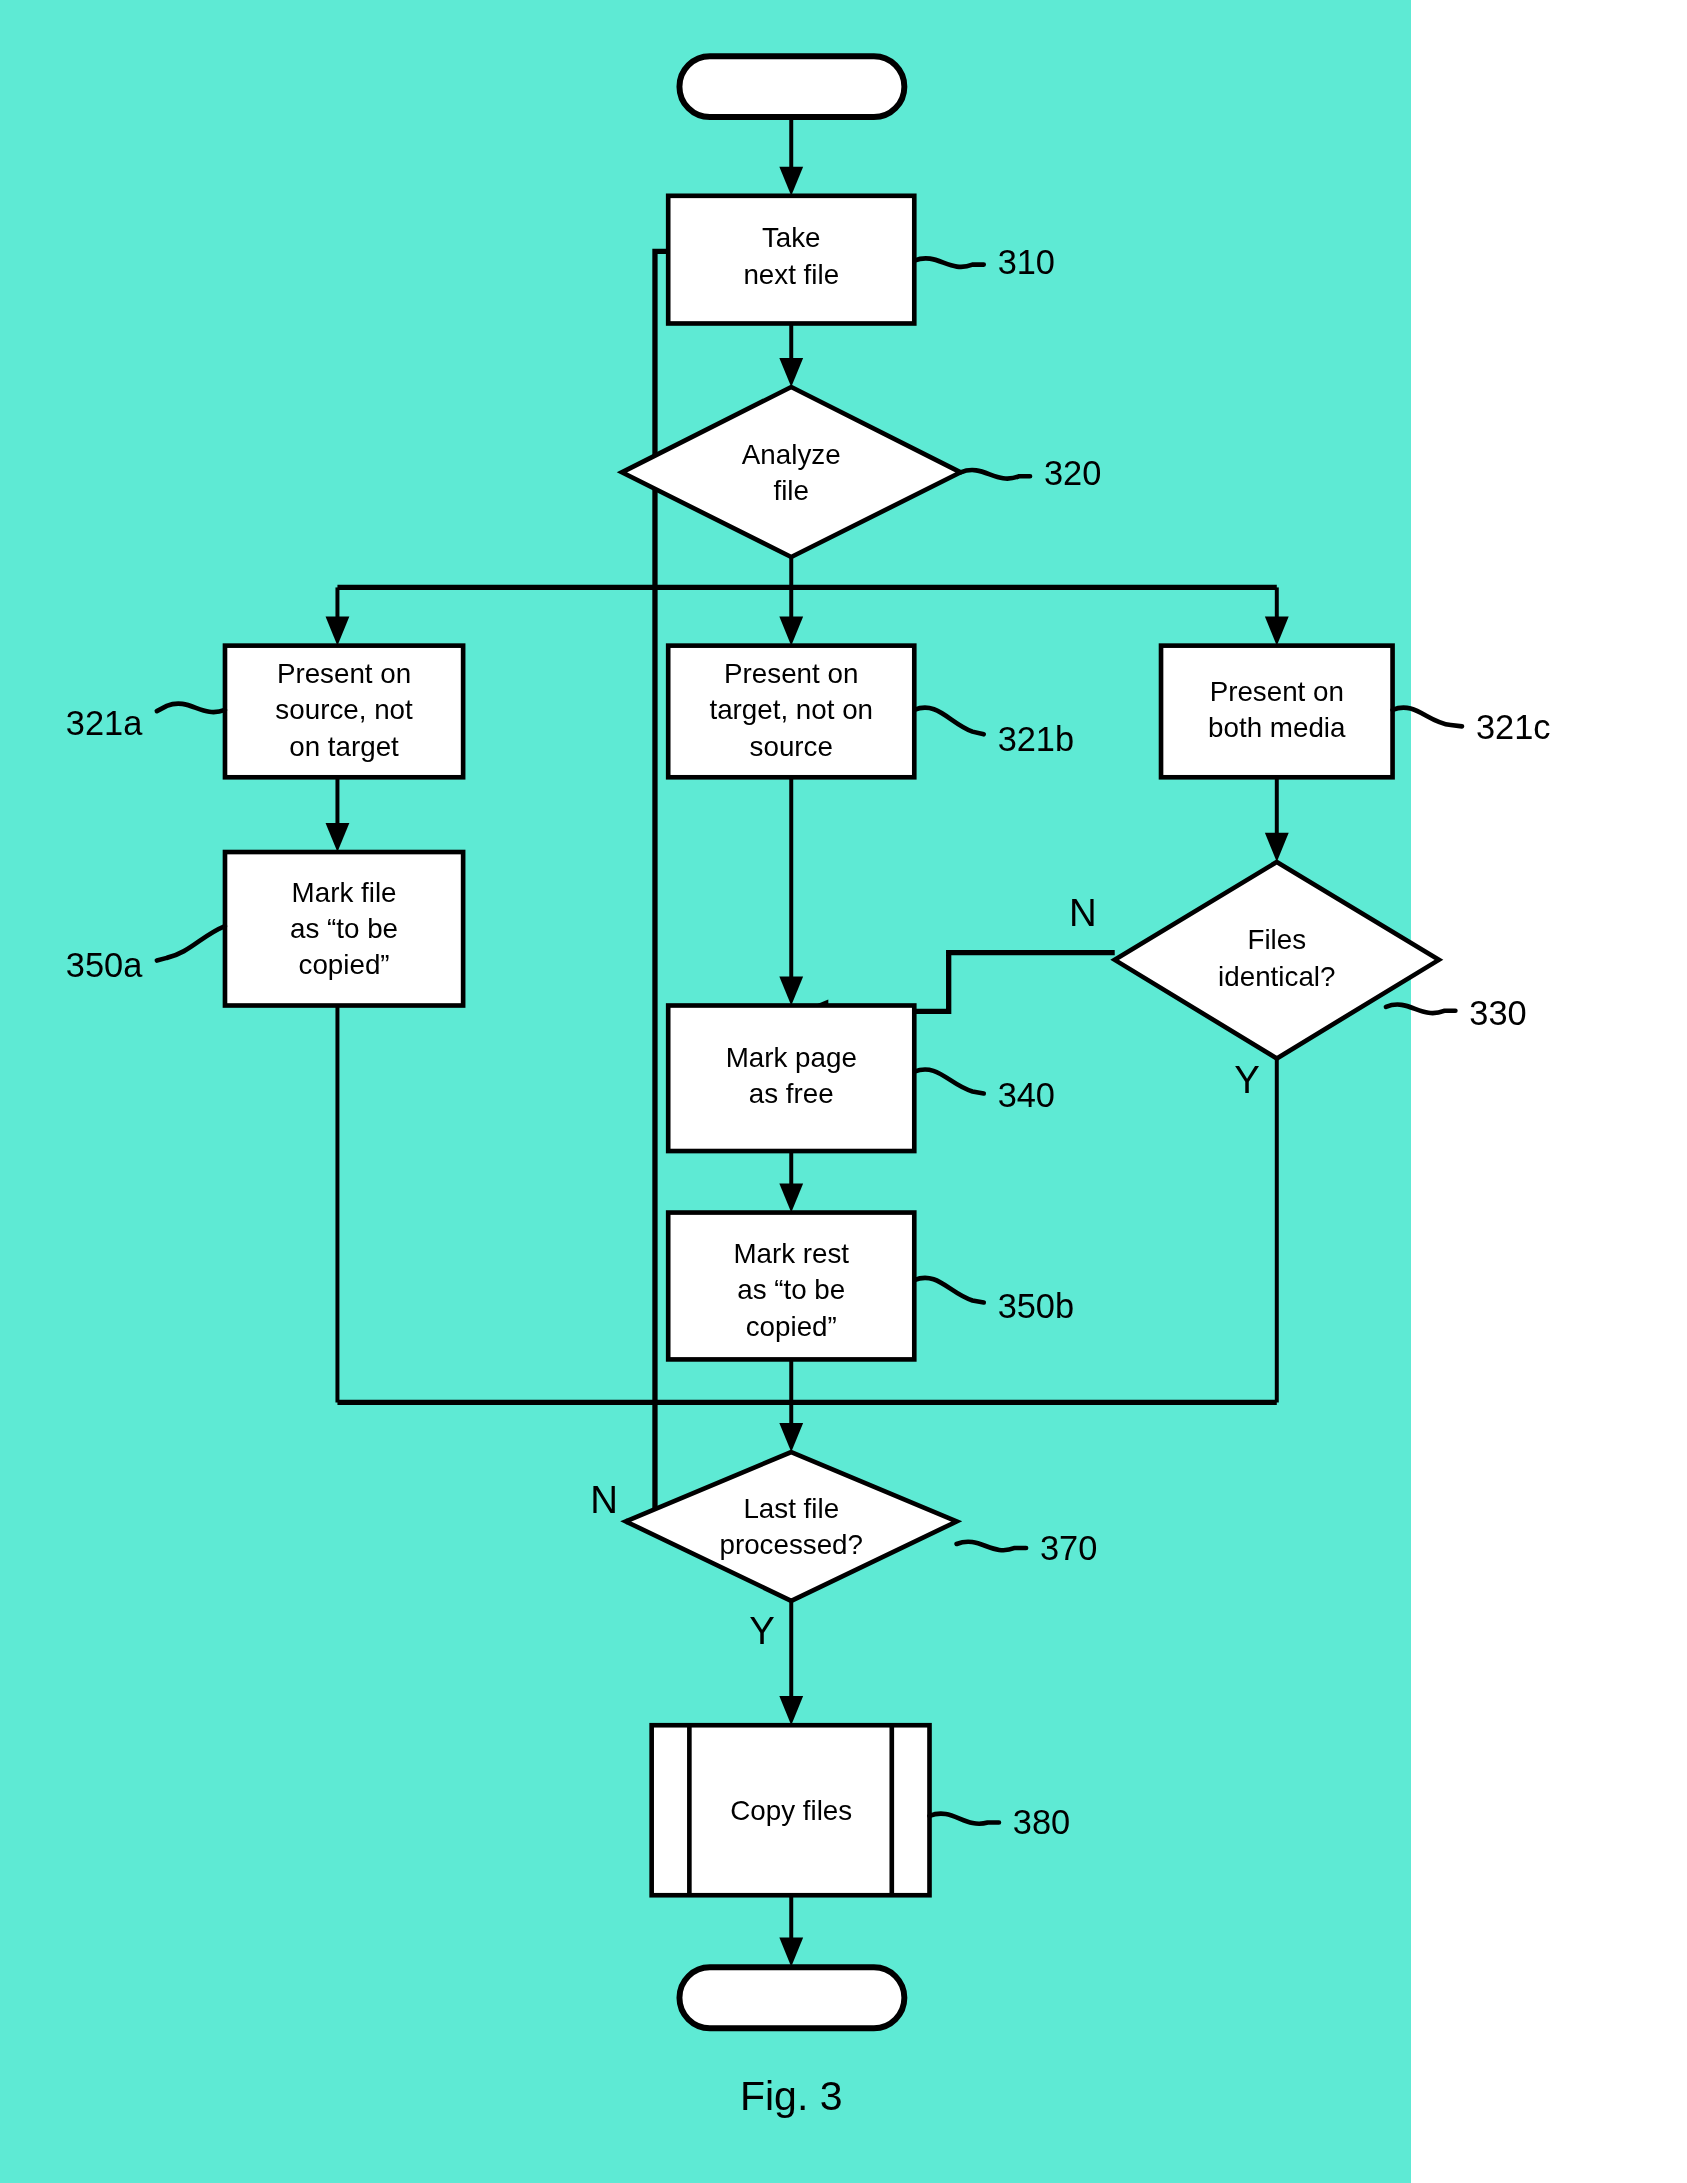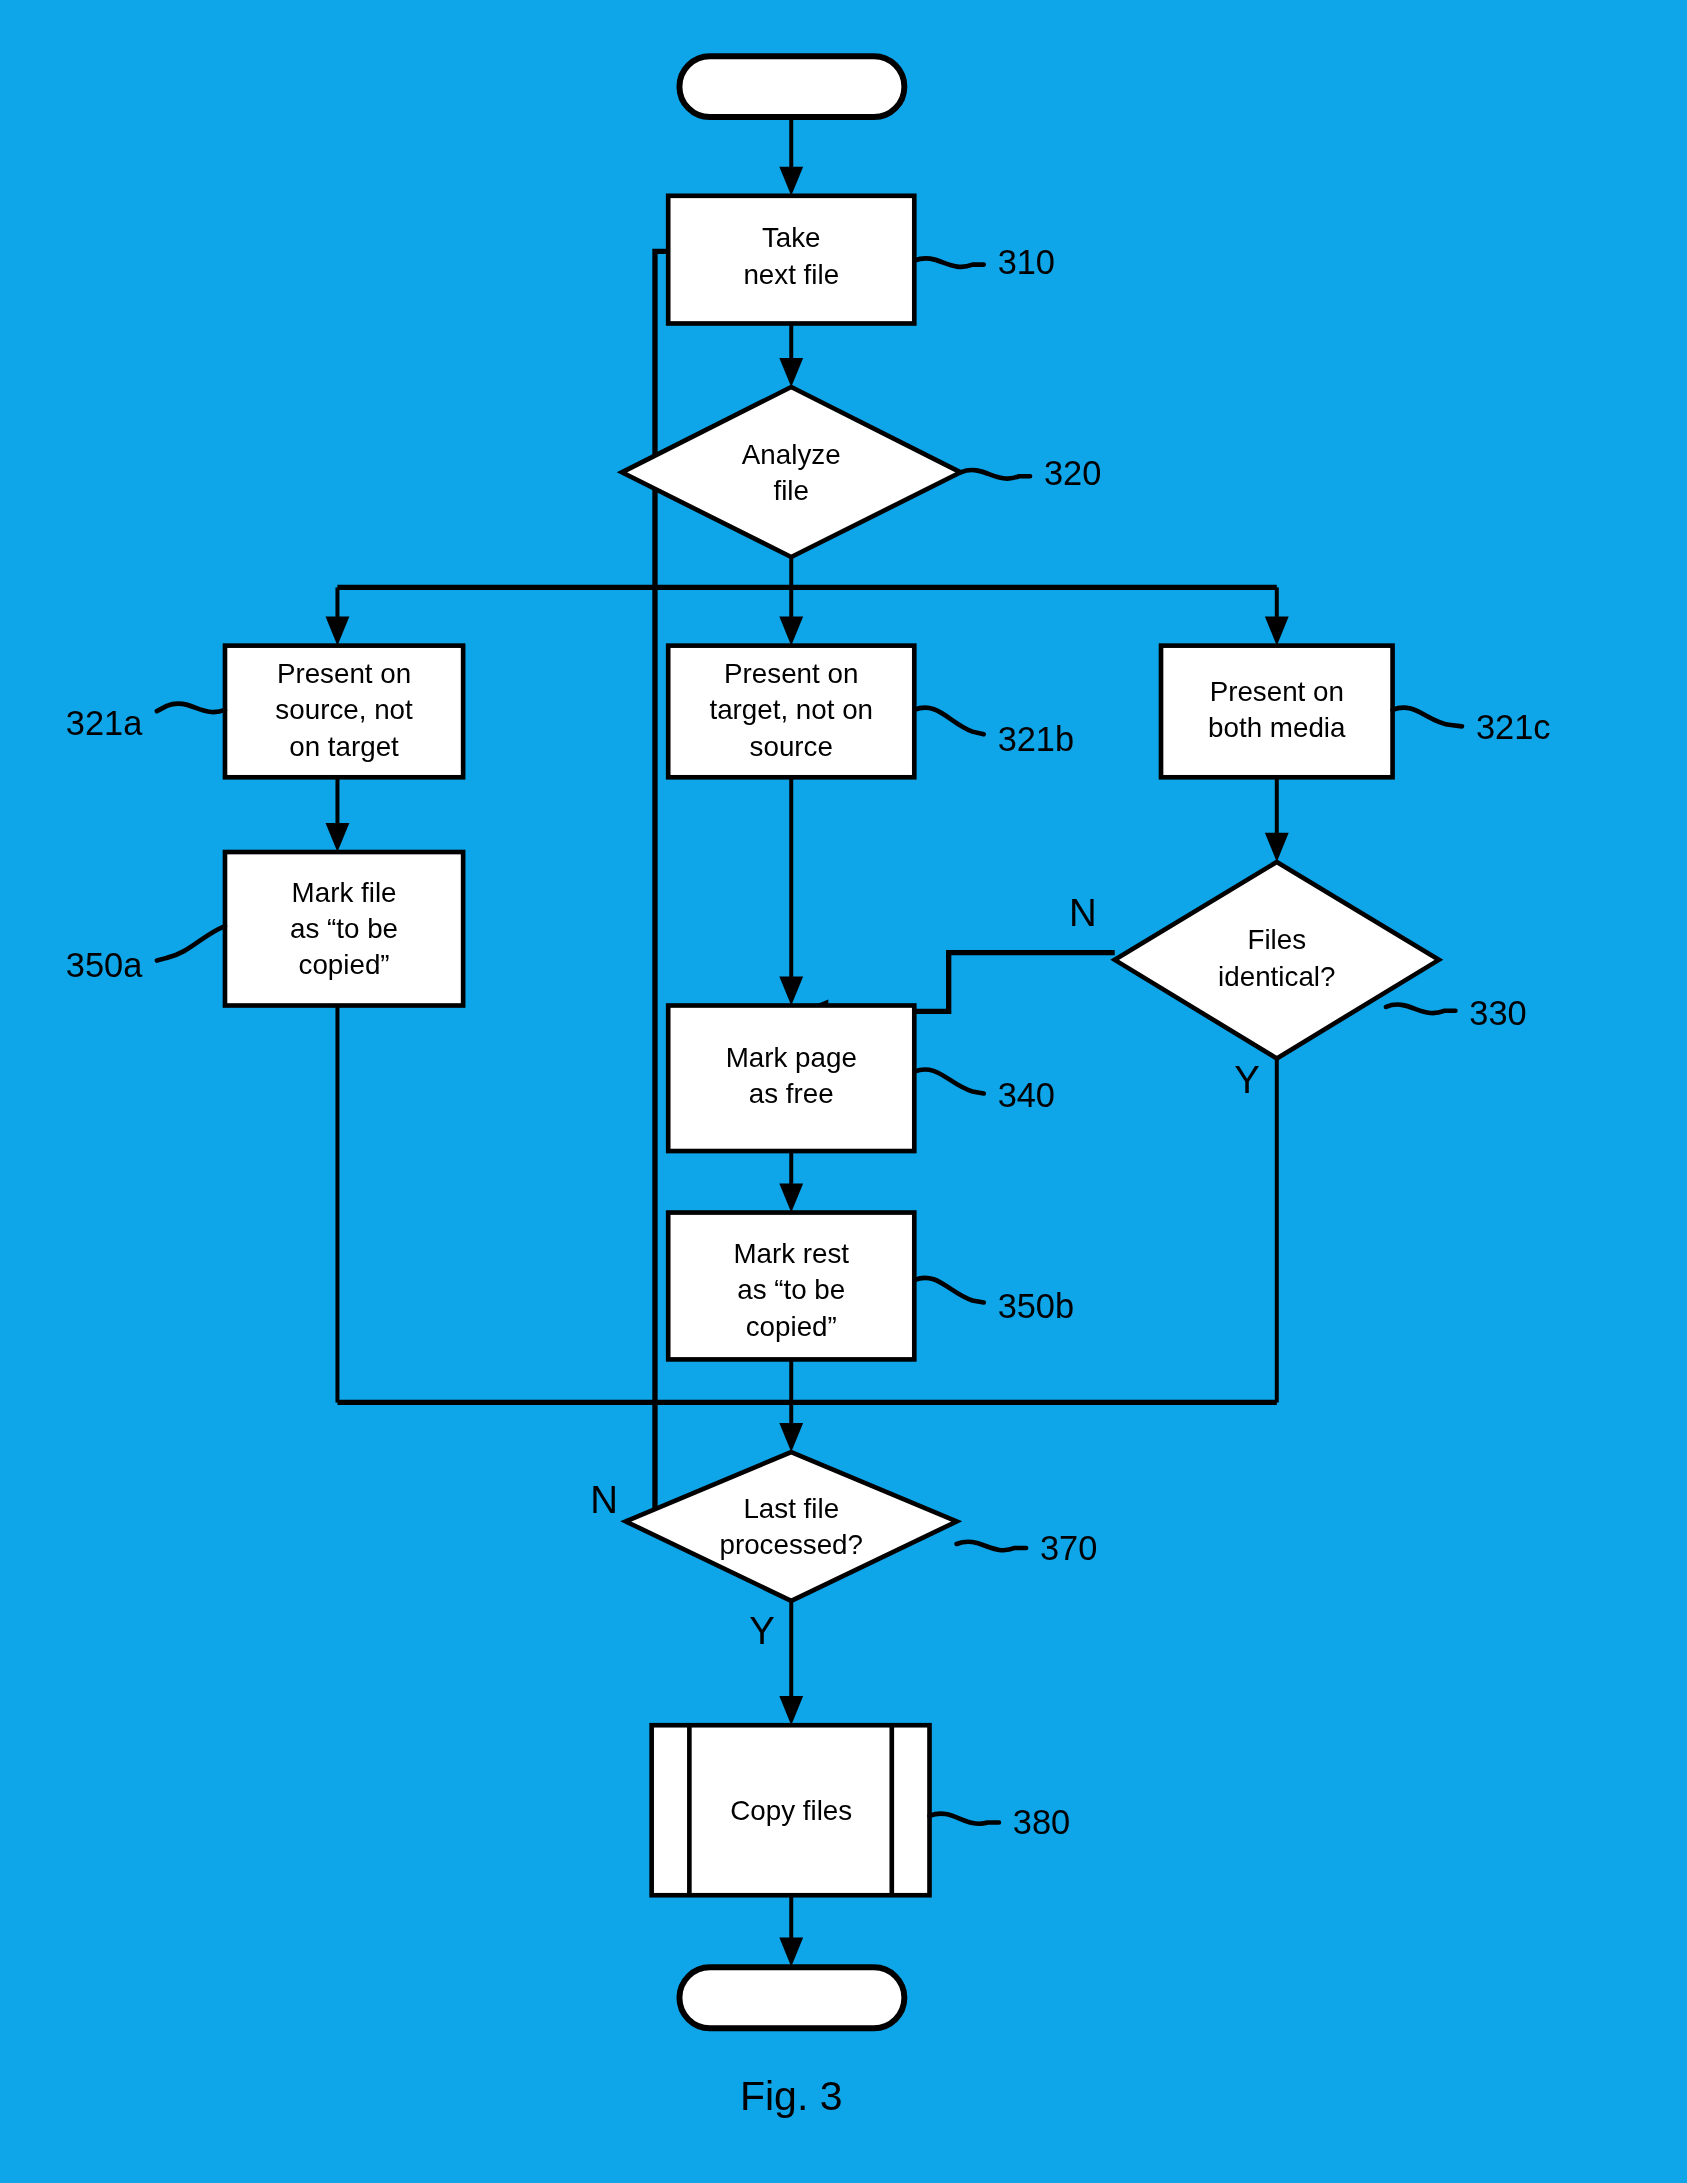--- a/index.html
+++ b/index.html
@@ -8,23 +8,23 @@
     background: #ffffff;
   }
   body {
     width: 1687px;
     height: 2183px;
     font-family: "Liberation Sans", sans-serif;
     overflow: hidden;
   }
   #figure-root {
     position: relative;
-    width: 1687px;
+    width: 1411px;
     height: 2183px;
-    background: #0ea5e9;
+    background: #5eead4;
   }
   svg#flowchart {
     display: block;
     width: 1687px;
     height: 2183px;
   }
   .shape-stroke {
     fill: #ffffff;
     stroke: #000000;
     stroke-width: 7;

